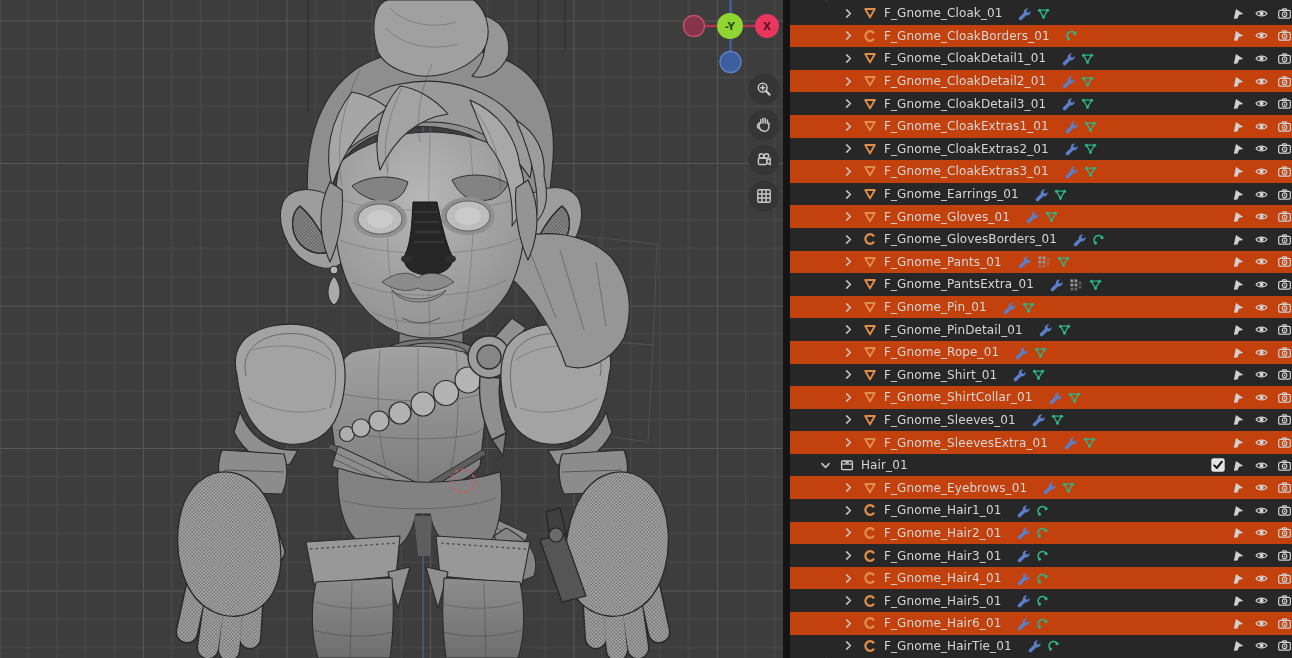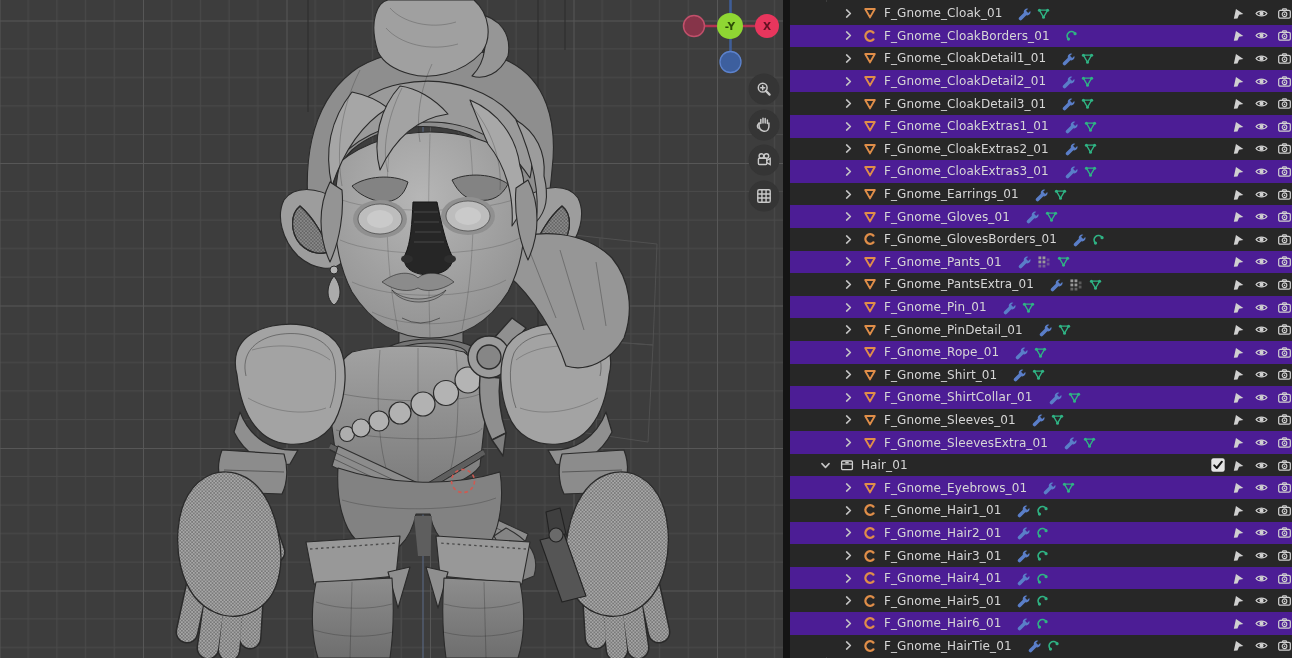--- a/index.html
+++ b/index.html
@@ -8,21 +8,21 @@
   
   #viewport{position:absolute;left:0;top:0;width:783px;height:658px;background:#3d3d3d;}
   #viewport svg{display:block;}
   
   #separator{position:absolute;left:783px;top:0;width:7px;height:658px;background:#141414;}
   
   #outliner{position:absolute;left:790px;top:0;width:502px;height:658px;background:#272727;overflow:hidden;}
   #rows{position:absolute;left:0;top:2px;right:0;}
   .row{position:relative;display:flex;align-items:center;height:22.6px;color:#d6d6d6;font-size:12px;}
   .row.even{background:#272727;}
-  .row.odd{background:#4c1d95;}
+  .row.odd{background:#c2410c;}
   .row .chev{width:16px;height:16px;flex:0 0 16px;margin-left:50px;display:flex;align-items:center;justify-content:center;}
   .row.collection .chev{margin-left:27px;}
   .row .objicon{width:16px;height:16px;flex:0 0 16px;margin-left:6px;}
   .row .label{margin-left:6px;white-space:nowrap;letter-spacing:.1px;}
   .row .badges{display:flex;align-items:center;gap:5px;margin-left:14px;}
   .row .rightIcons{position:absolute;right:-4px;top:0;height:100%;display:flex;align-items:center;}
   .row .rightIcons .cell{width:23px;display:flex;justify-content:center;}
   .row .checkboxWrap{position:absolute;right:66px;top:3px;}
   .ico{width:15px;height:15px;display:block;}
   .ico16{width:16px;height:16px;display:block;}

